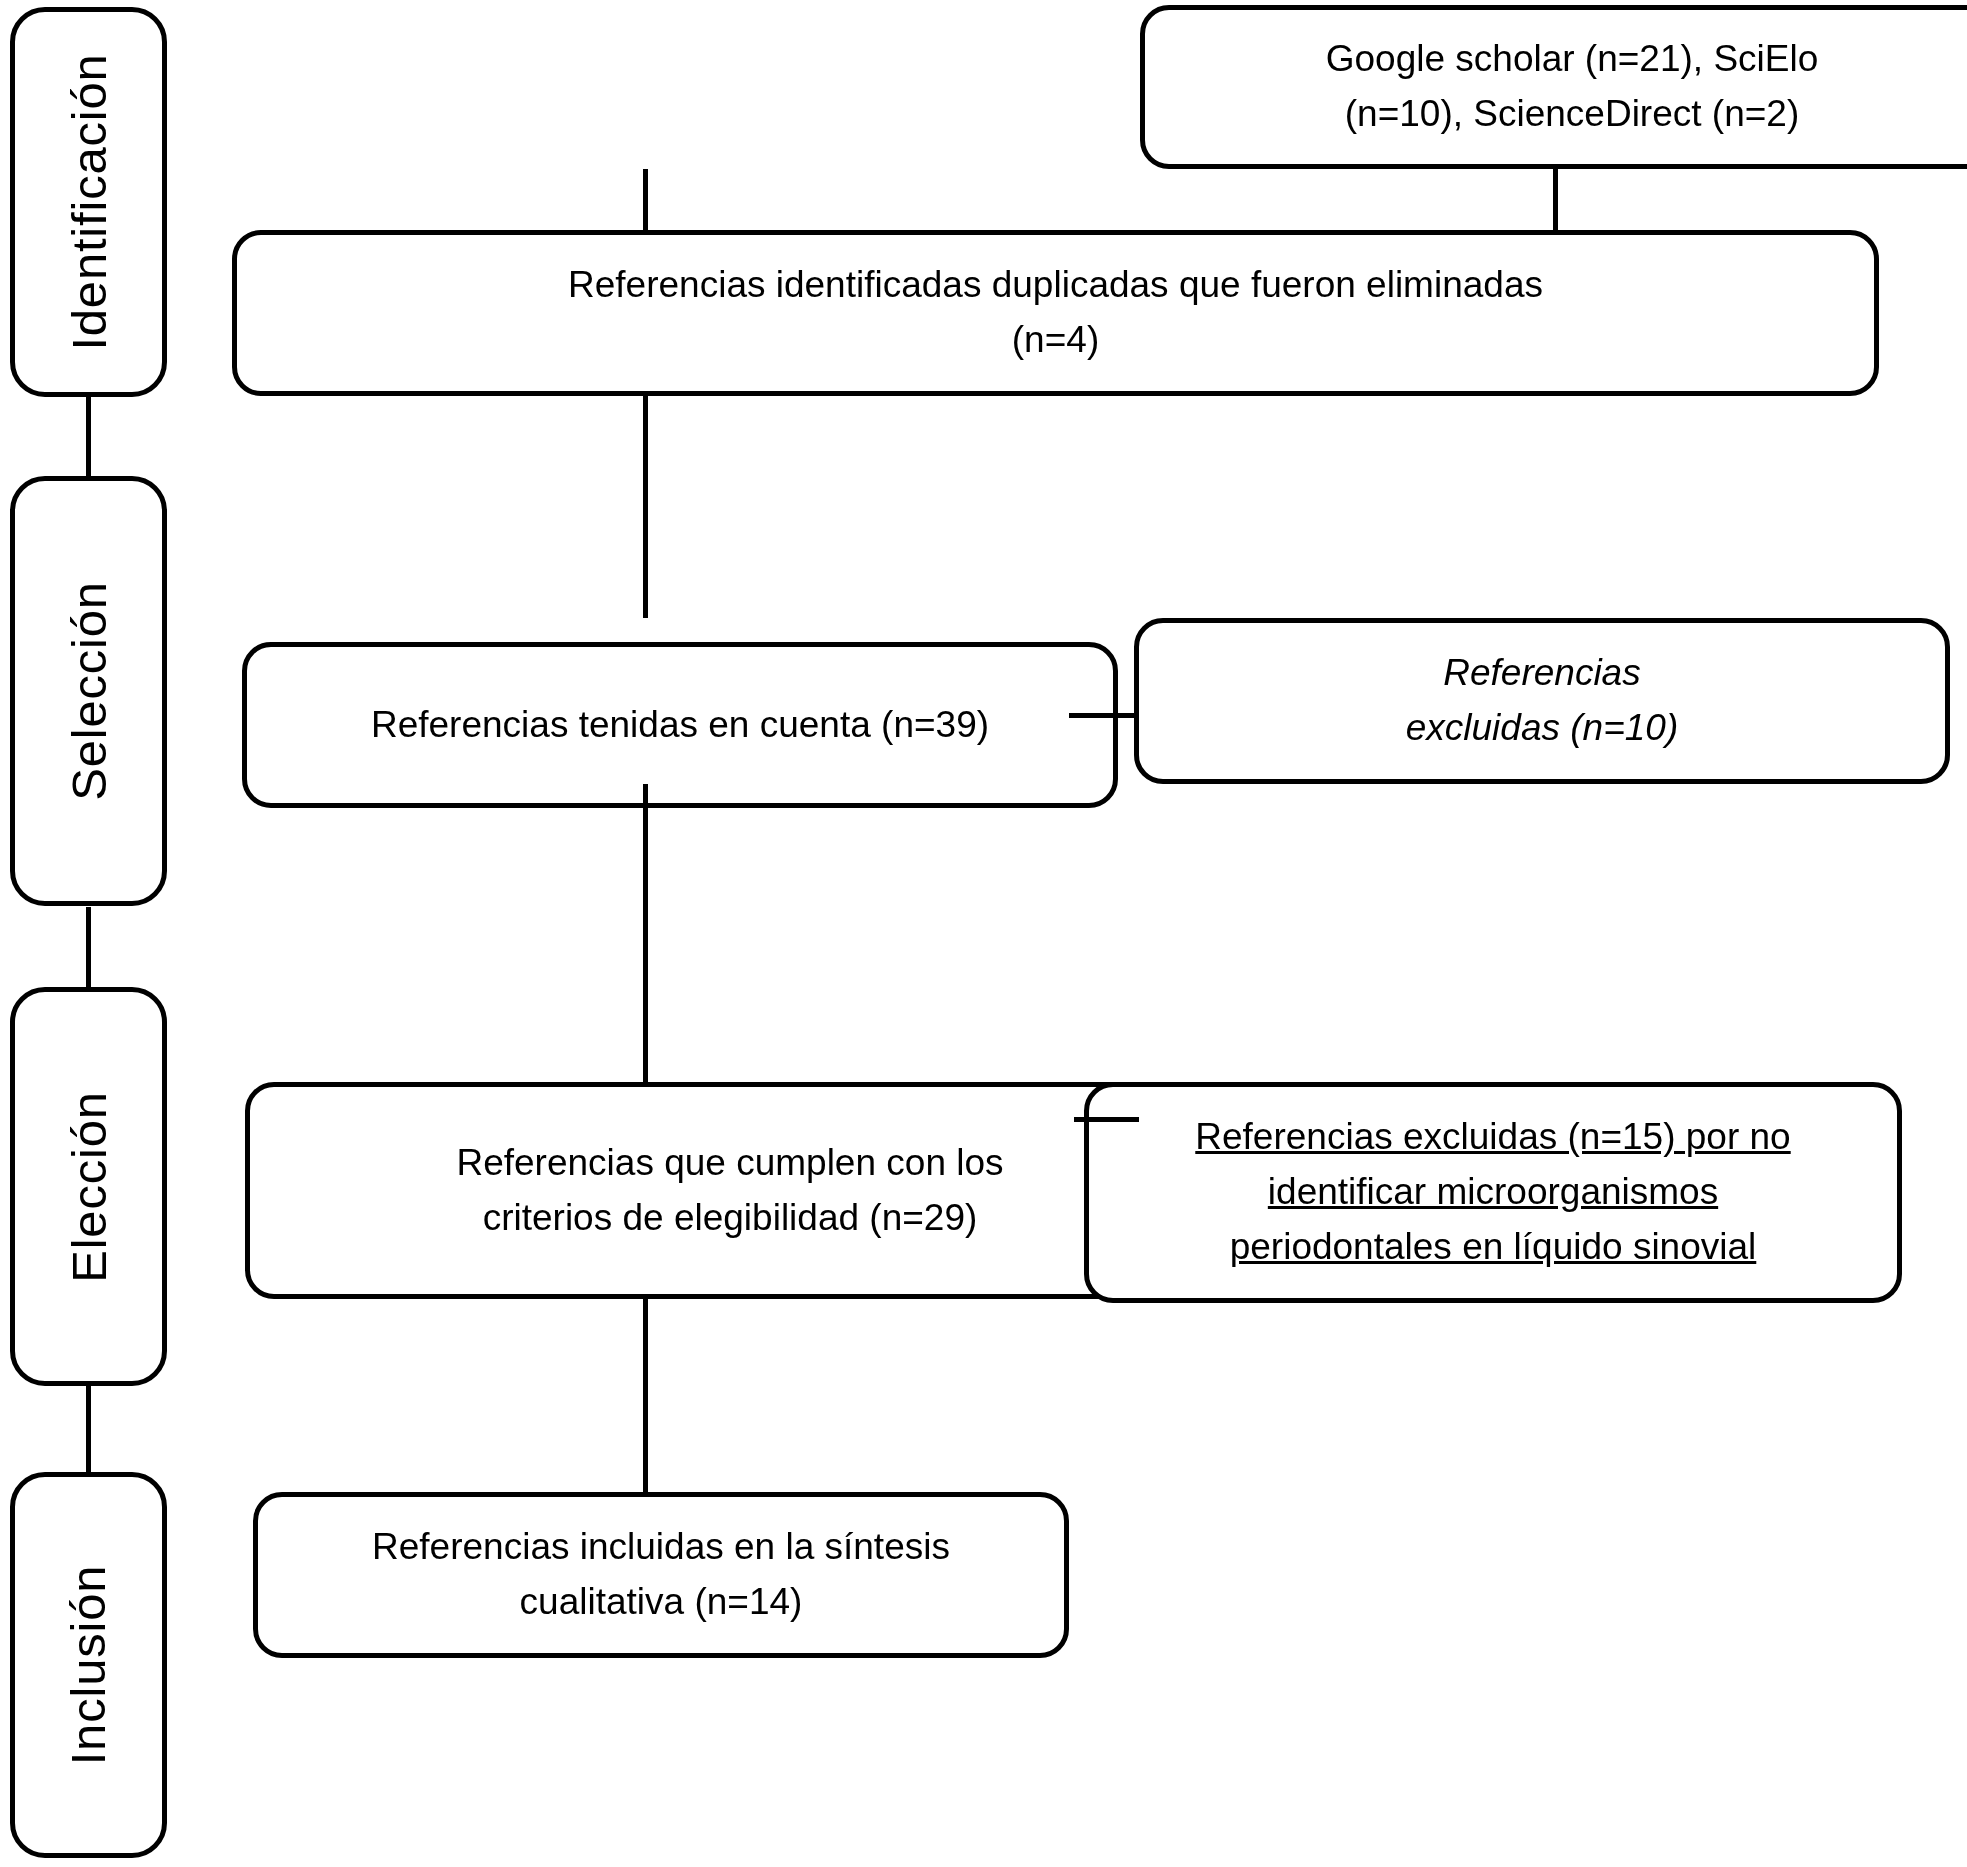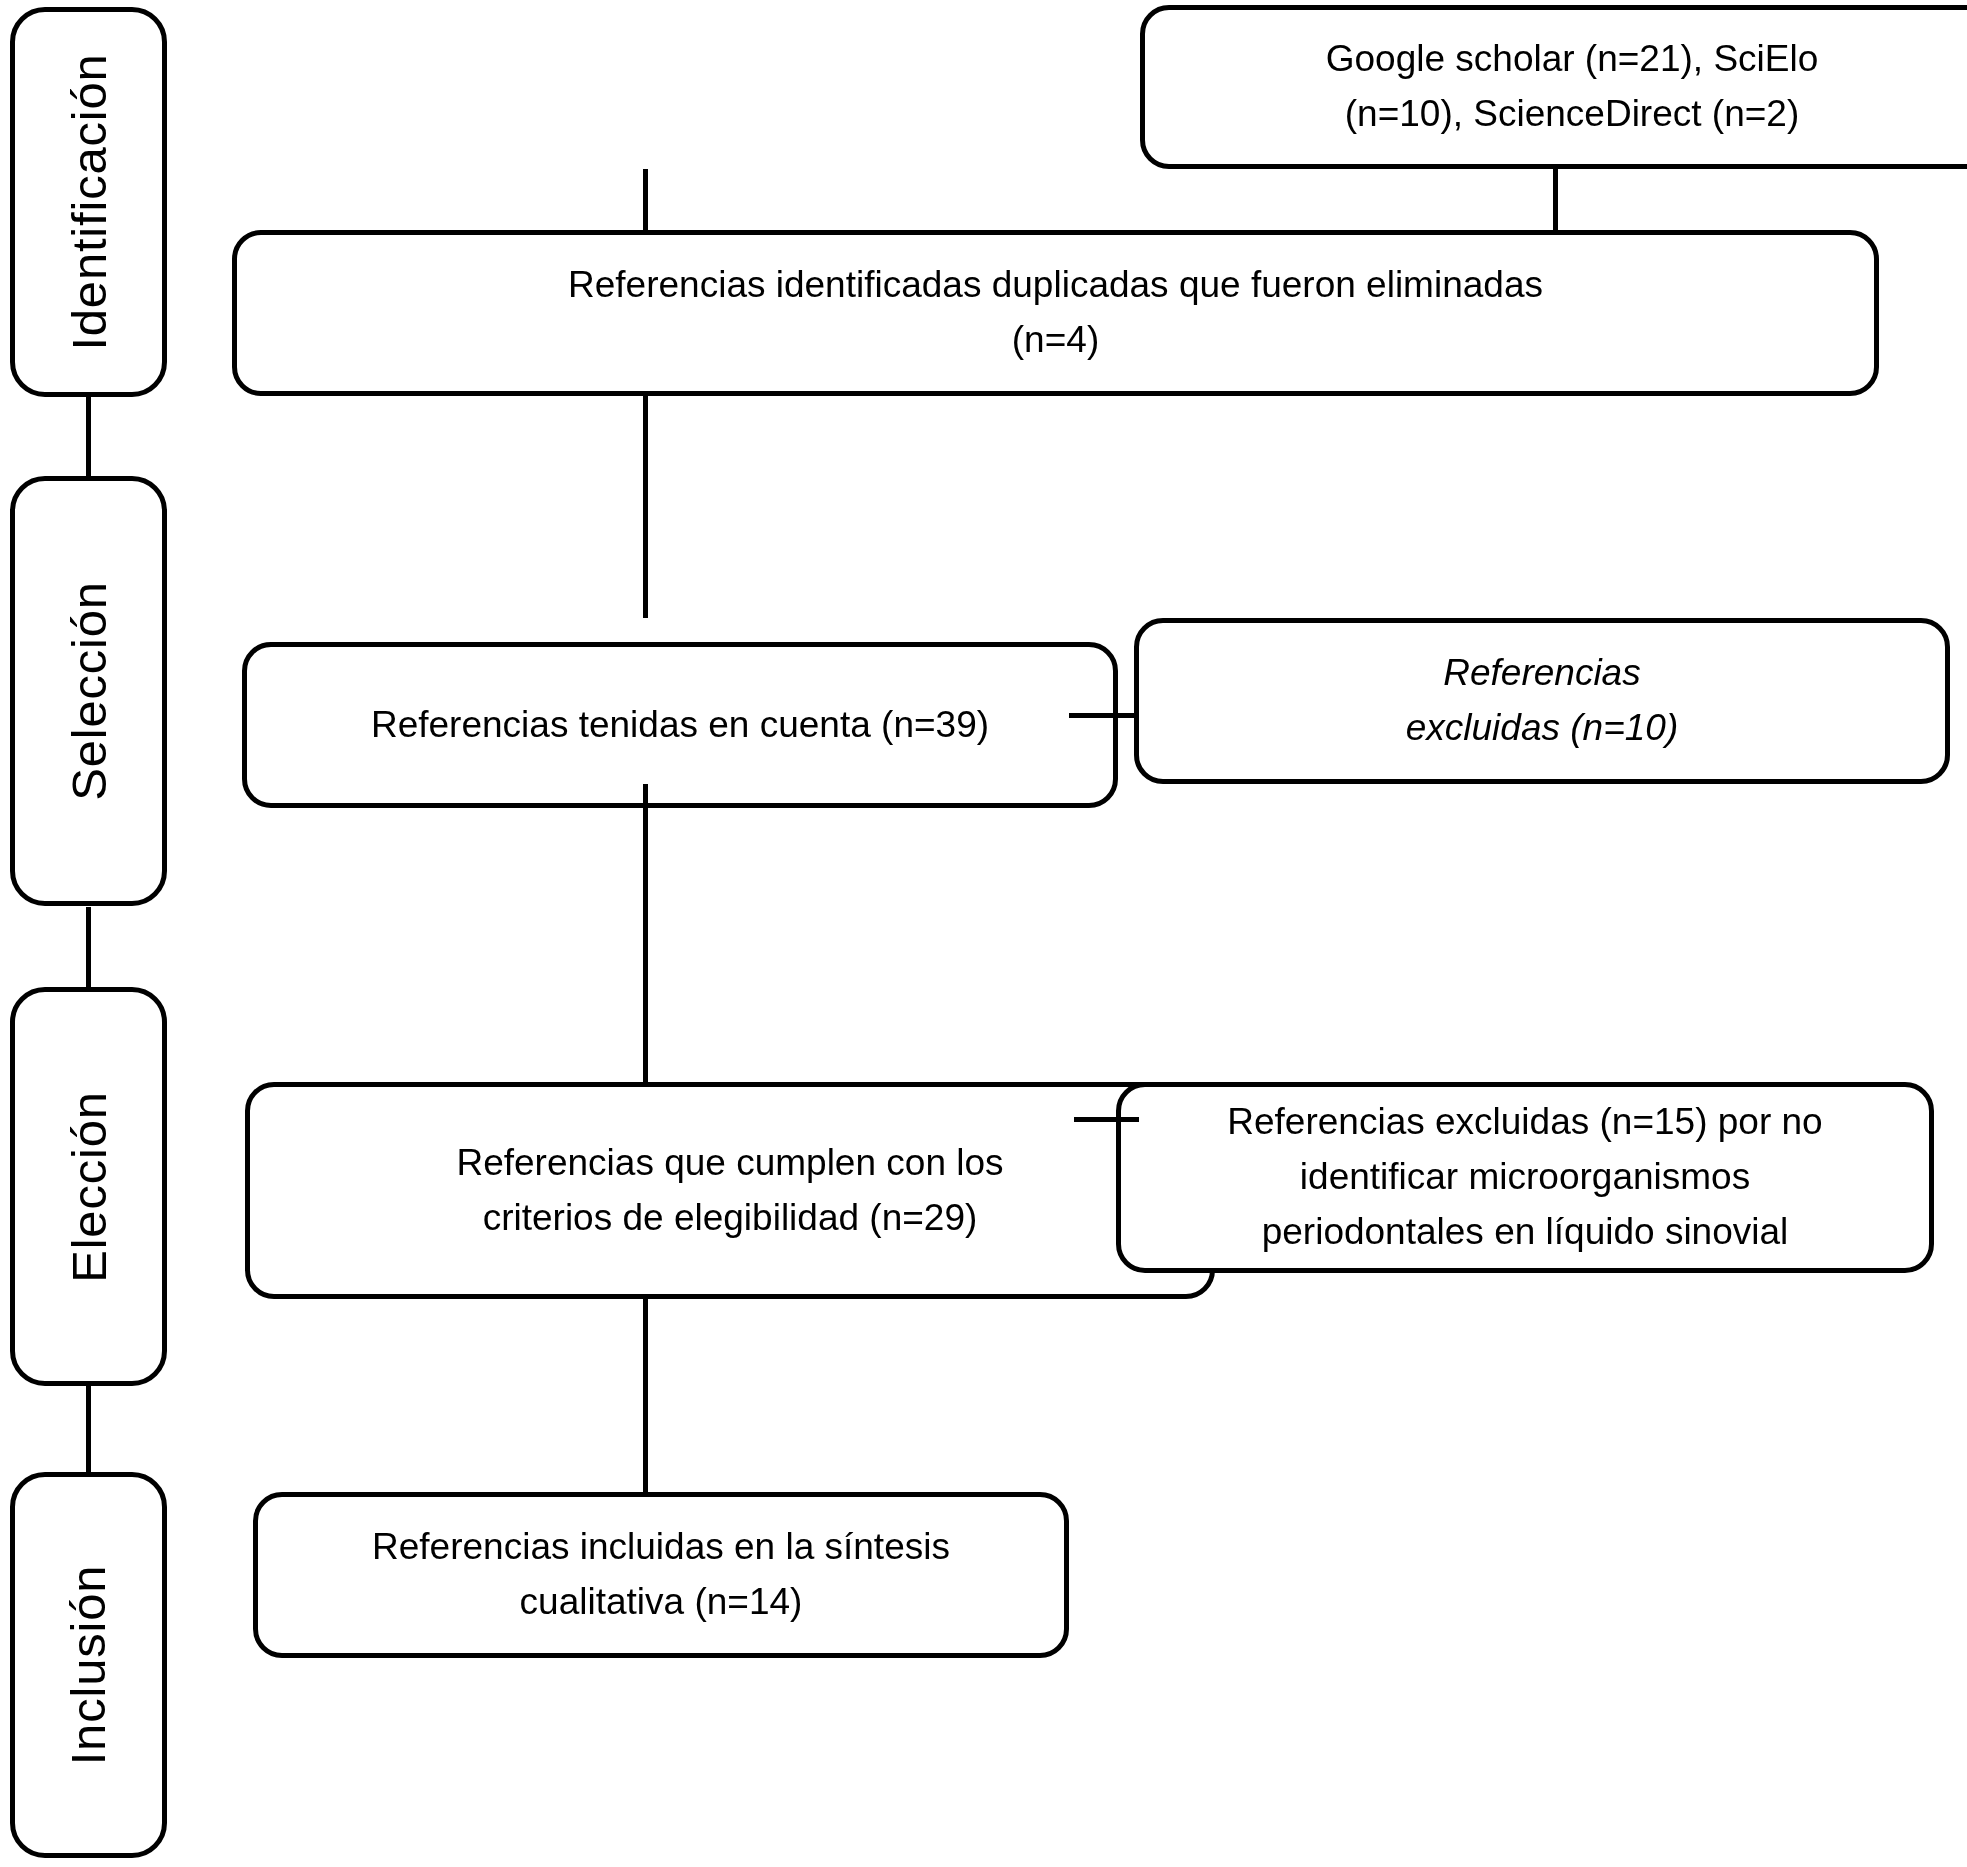--- a/index.html
+++ b/index.html
@@ -98,21 +98,21 @@
 excluidas (n=10)</span>
   </div>
   <div class="conn" style="left:1069px; top:713px; width:65px; height:5px;"></div>
 
   <div class="conn" style="left:643px; top:784px; width:5px; height:298px;"></div>
 
   <div class="box" style="left:245px; top:1082px; width:970px; height:217px;">
     <span class="txt">Referencias que cumplen con los
 criterios de elegibilidad (n=29)</span>
   </div>
-  <div class="box" style="left:1116px; top:1082px; width:818px; height:191px;">
+  <div class="box" style="left:1084px; top:1082px; width:818px; height:221px;text-decoration:underline;">
     <span class="txt">Referencias excluidas (n=15) por no
 identificar microorganismos
 periodontales en líquido sinovial</span>
   </div>
   <div class="conn" style="left:1074px; top:1117px; width:65px; height:5px;"></div>
 
   <div class="conn" style="left:643px; top:1299px; width:5px; height:289px;"></div>
 
   <div class="box" style="left:253px; top:1492px; width:816px; height:166px;">
     <span class="txt">Referencias incluidas en la síntesis

